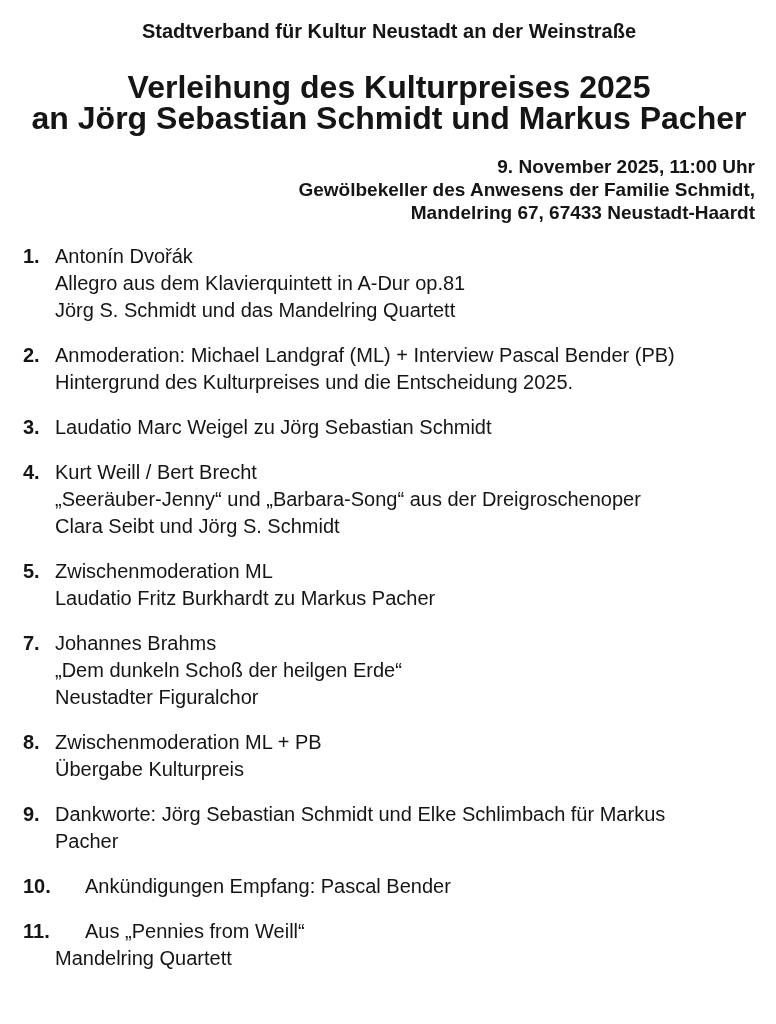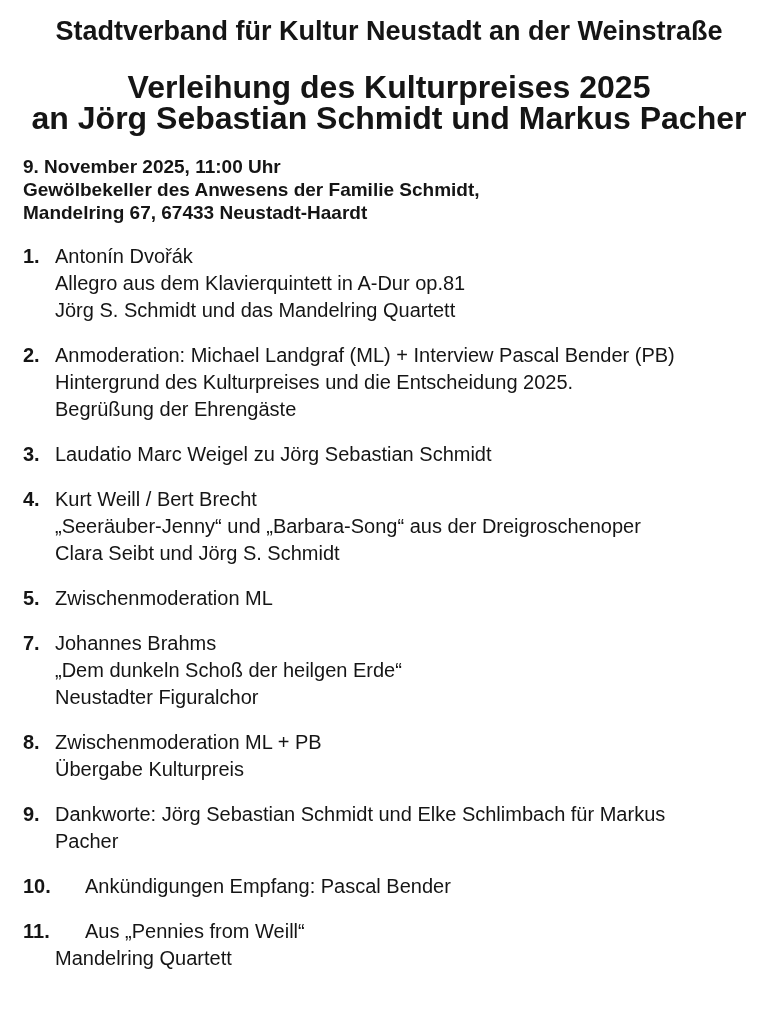--- a/index.html
+++ b/index.html
@@ -16,38 +16,38 @@
     -webkit-font-smoothing: antialiased;
   }
   .page {
     width: 776px;
     height: 1024px;
     box-sizing: border-box;
     padding: 0 21px 0 23px;
   }
   .org-title {
     margin: 16px 0 0 0;
-    font-size: 27px;
+    font-size: 20px;
     line-height: 30px;
     font-weight: bold;
     text-align: center;
   }
   .event-title {
     margin-top: 26px;
     font-size: 32px;
     line-height: 31px;
     font-weight: bold;
     text-align: center;
   }
   .meta-block {
     margin-top: 21px;
     font-size: 19px;
     line-height: 23px;
     font-weight: bold;
-    text-align: left;
+    text-align: right;
   }
   .program {
     margin-top: 19px;
     font-size: 20px;
     line-height: 27px;
   }
   .item {
     position: relative;
     padding-left: 32px;
     margin-bottom: 18px;
@@ -85,35 +85,35 @@
       <div class="item">
         <span class="num">1.</span>
         <div class="line"><span class="b">Antonín Dvořák</span></div>
         <div class="line"><span class="b">Allegro aus dem Klavierquintett in A-Dur op.81</span></div>
         <div class="line"><span>Jörg S. Schmidt und das Mandelring Quartett</span></div>
       </div>
       <div class="item">
         <span class="num">2.</span>
         <div class="line"><span class="b">Anmoderation: Michael Landgraf</span><span> (ML) + </span><span class="b">Interview Pascal Bender (PB)</span></div>
         <div class="line"><span>Hintergrund des Kulturpreises und die Entscheidung 2025.</span></div>
-        <div class="line"><span>Begrüßung der Ehrengäste</span></div>
       </div>
       <div class="item">
         <span class="num">3.</span>
         <div class="line"><span class="b">Laudatio Marc Weigel</span><span> zu </span><span class="b">Jörg Sebastian Schmidt</span></div>
       </div>
       <div class="item">
         <span class="num">4.</span>
         <div class="line"><span class="b">Kurt Weill / Bert Brecht</span></div>
         <div class="line"><span class="b">„Seeräuber-Jenny“ und „Barbara-Song“ aus der Dreigroschenoper</span></div>
         <div class="line"><span>Clara Seibt und Jörg S. Schmidt</span></div>
       </div>
       <div class="item">
         <span class="num">5.</span>
         <div class="line"><span class="b">Zwischenmoderation ML</span></div>
+        <div class="line"><span class="b">Laudatio Fritz Burkhardt</span><span> zu </span><span class="b">Markus Pacher</span></div>
       </div>
       <div class="item">
         <span class="num">7.</span>
         <div class="line"><span class="b">Johannes Brahms</span></div>
         <div class="line"><span>„Dem dunkeln Schoß der heilgen Erde“</span></div>
         <div class="line"><span>Neustadter Figuralchor</span></div>
       </div>
       <div class="item">
         <span class="num">8.</span>
         <div class="line"><span class="b">Zwischenmoderation ML + PB</span></div>

